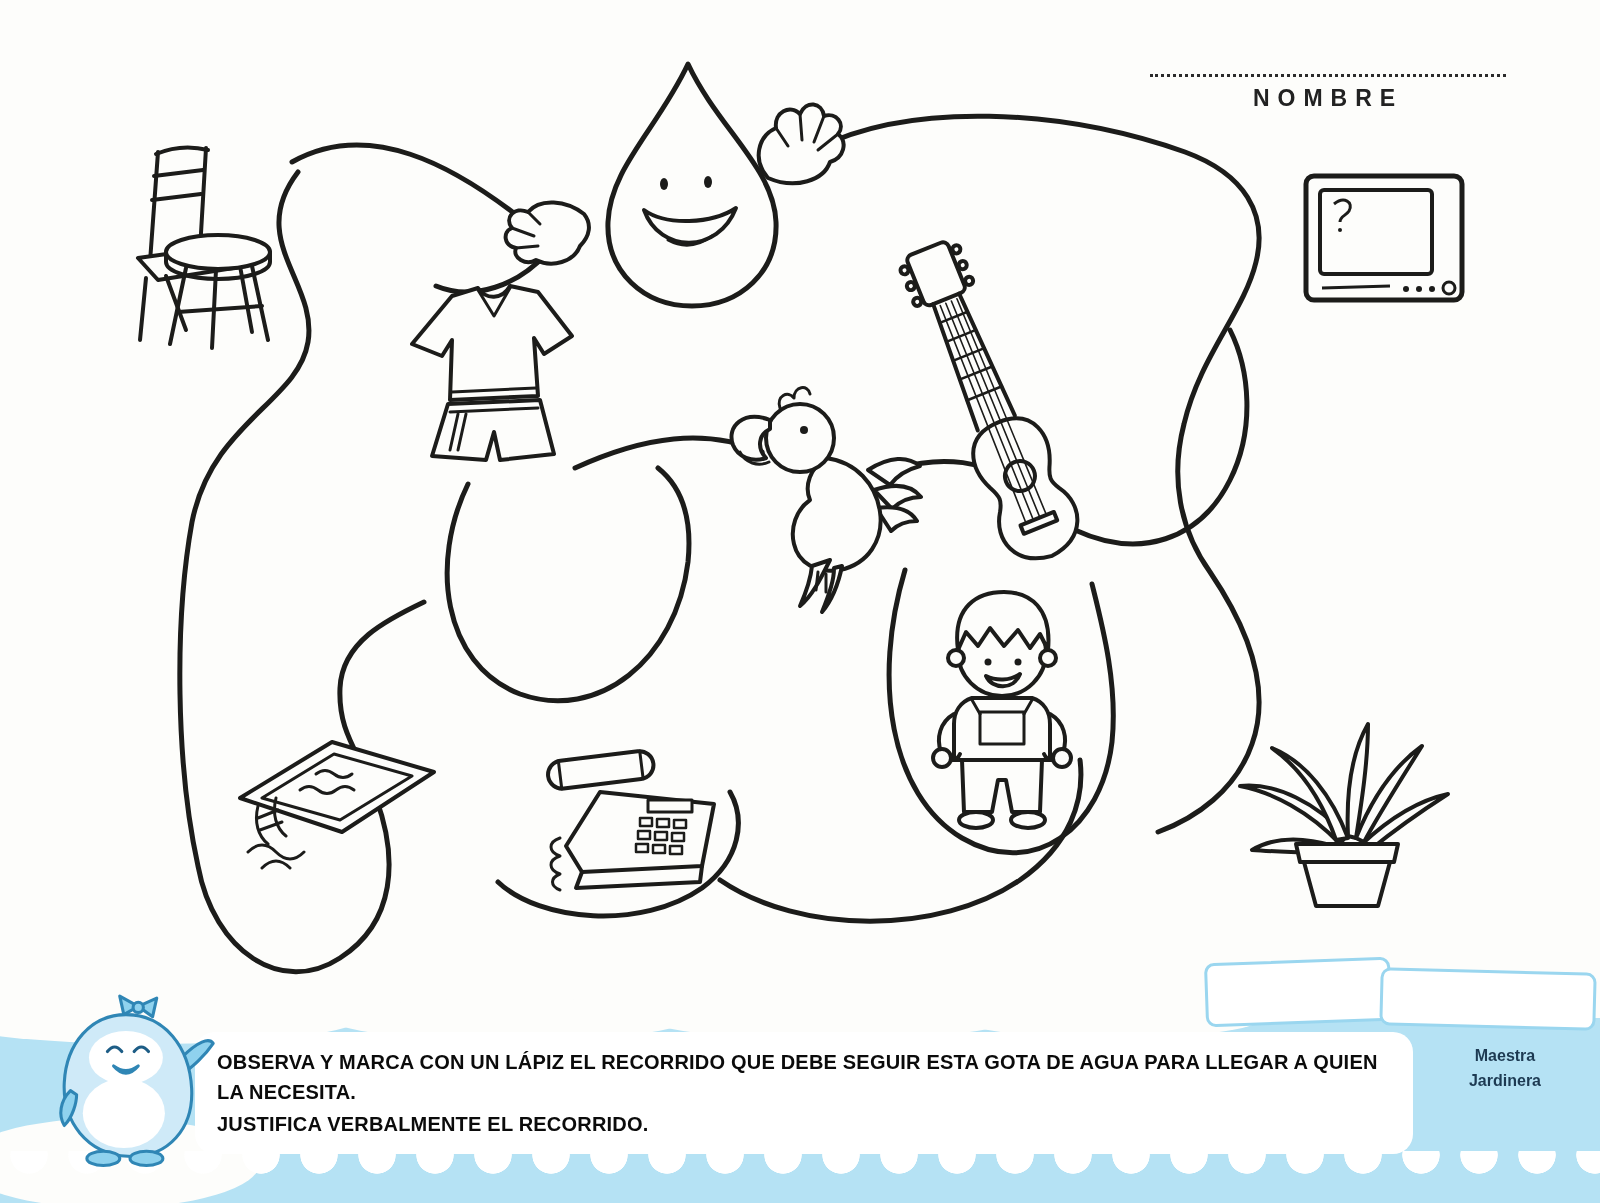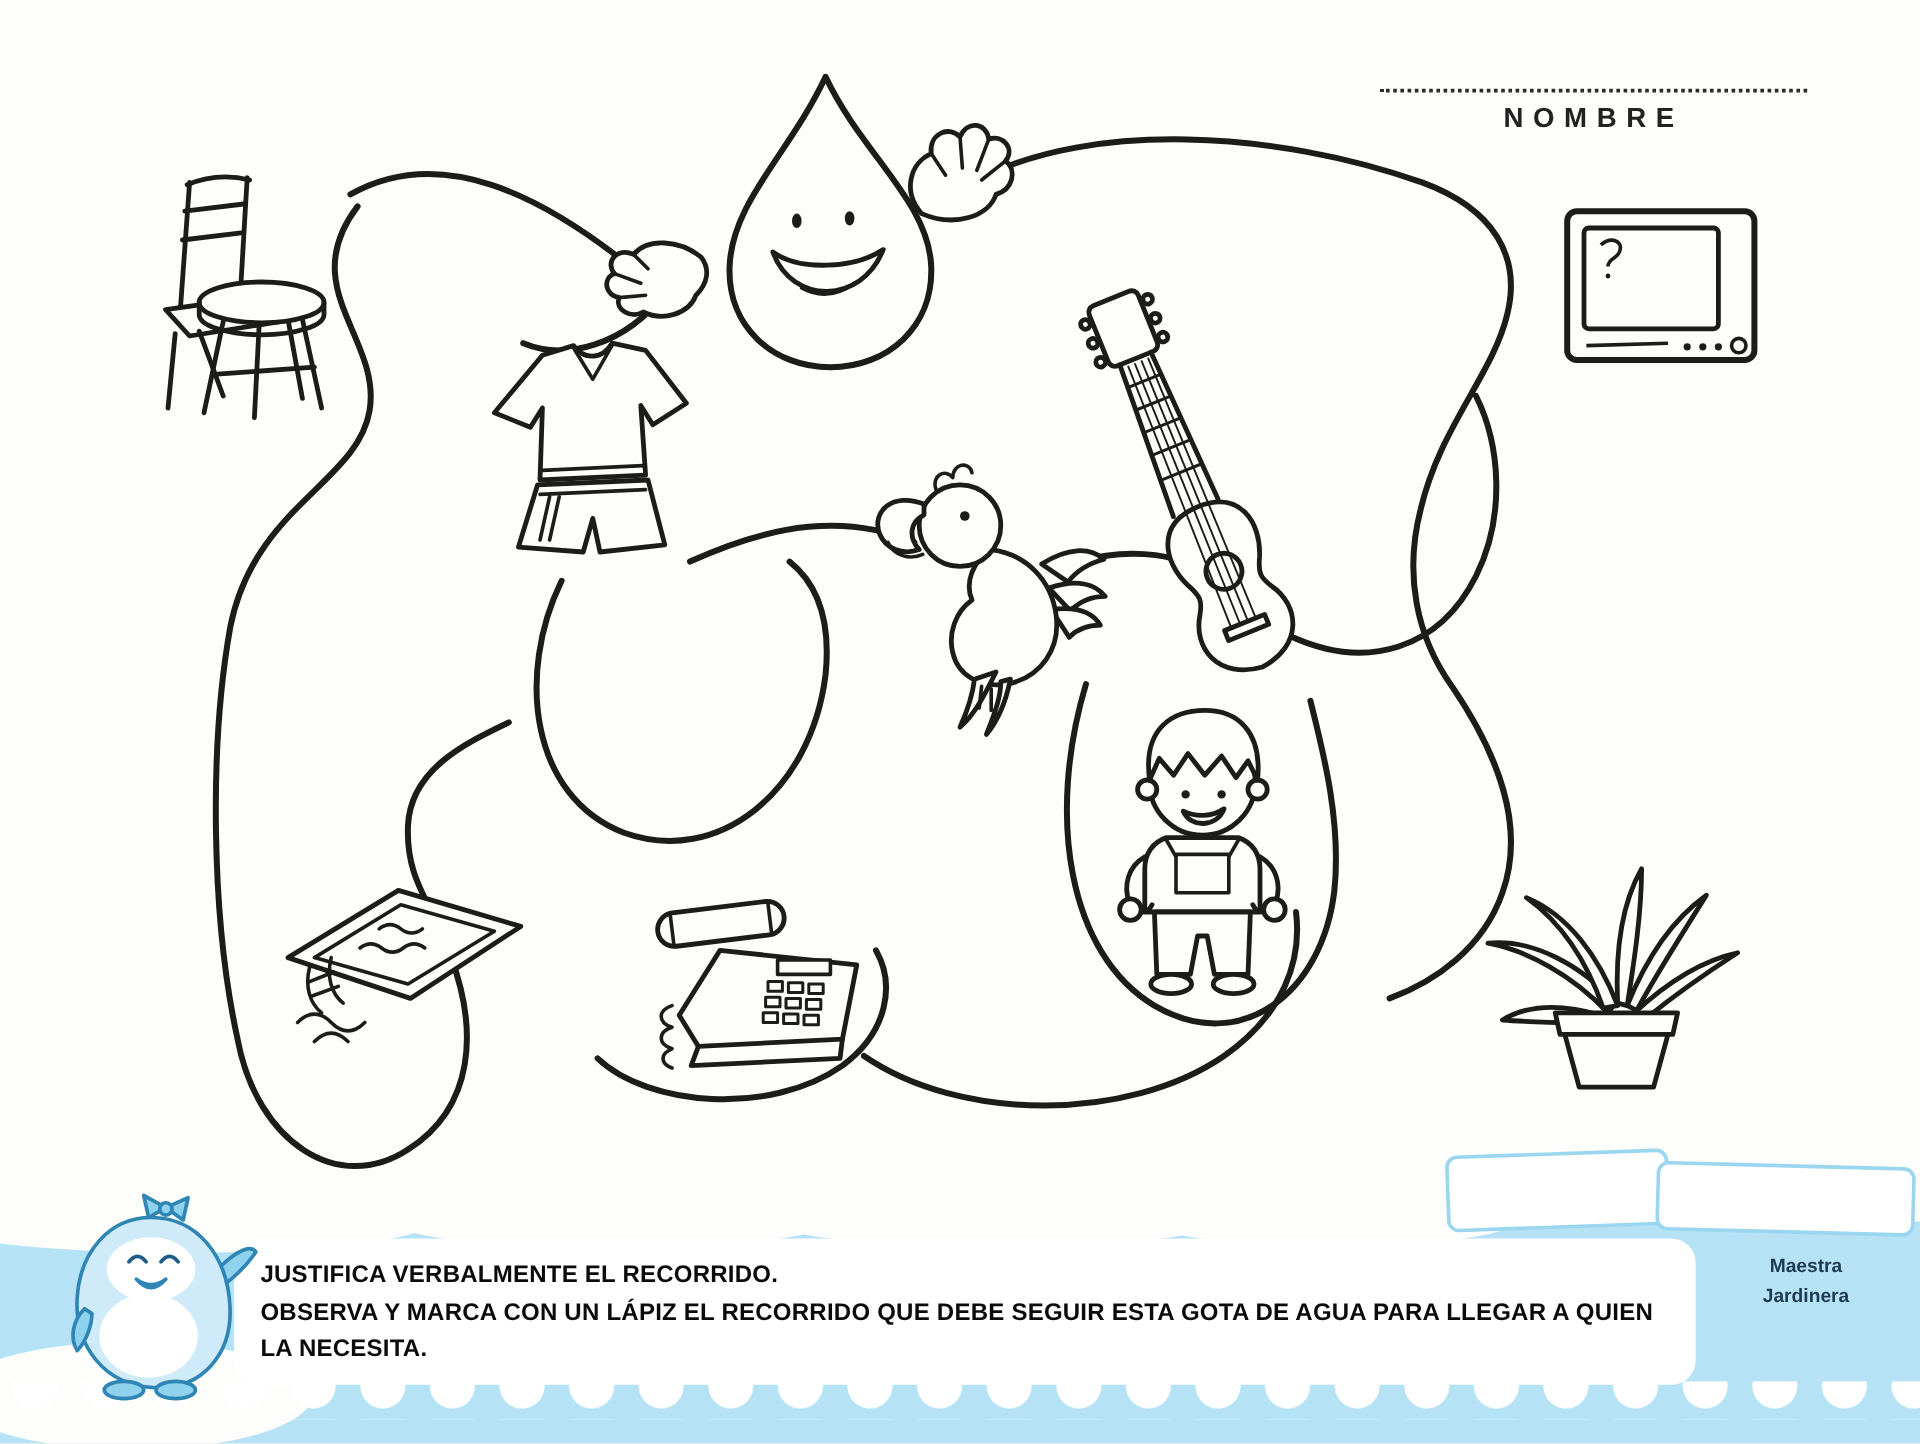--- a/index.html
+++ b/index.html
@@ -218,22 +218,22 @@
     <div class="snow" style="left:330px; top:-20px; width:360px; height:42px;"></div>
     <div class="snow" style="left:640px; top:-28px; width:380px; height:50px;"></div>
     <div class="snow" style="left:960px; top:-18px; width:300px; height:38px;"></div>
     <div class="ice" style="left:1205px; top:-58px; width:180px; height:58px; transform:rotate(-2deg);"></div>
     <div class="ice" style="left:1380px; top:-48px; width:210px; height:52px; transform:rotate(1.5deg);"></div>
     <div class="snow" style="left:-40px; top:100px; width:300px; height:90px;"></div>
     <div class="wave-line"></div>
   </div>
 
   <div class="instruction-box">
+    <div class="instruction-text">OBSERVA Y MARCA CON UN LÁPIZ EL RECORRIDO QUE DEBE SEGUIR ESTA GOTA DE AGUA PARA LLEGAR A QUIEN LA NECESITA.</div>
     <div class="instruction-text">JUSTIFICA VERBALMENTE EL RECORRIDO.</div>
-    <div class="instruction-text">OBSERVA Y MARCA CON UN LÁPIZ EL RECORRIDO QUE DEBE SEGUIR ESTA GOTA DE AGUA PARA LLEGAR A QUIEN LA NECESITA.</div>
   </div>
 
   <div class="credit">
     <div>Maestra</div>
     <div>Jardinera</div>
   </div>
 
   <svg class="penguin-svg" width="195" height="190" viewBox="0 0 175 185">
     <g stroke="#2f86b5" stroke-width="3" stroke-linecap="round" stroke-linejoin="round">
       <path d="M 138 64 C 154 48 165 44 169 50 C 161 62 148 74 138 80 Z" fill="#8fd2ee"></path>

